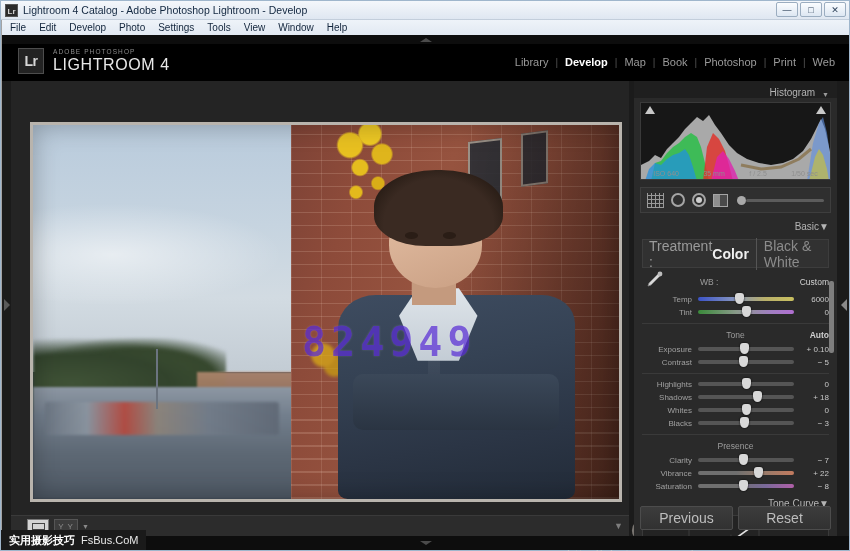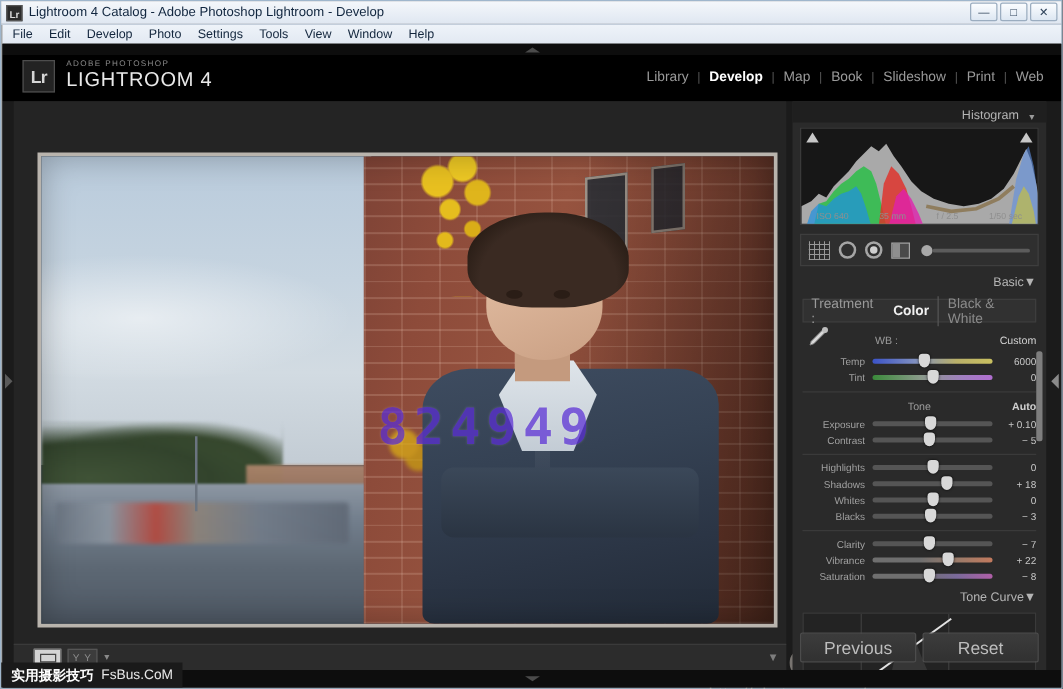--- a/index.html
+++ b/index.html
@@ -184,22 +184,22 @@
   .t-dot em{display:block;width:6px;height:6px;background:#cfcfcf;border-radius:50%;}
   .t-rect{width:15px;height:13px;border:1px solid #a5a5a5;box-sizing:border-box;
           background:linear-gradient(90deg,#8e8e8e 48%,#4a4a4a 48%);}
   .t-brush{display:flex;align-items:center;margin-left:2px;}
   .t-brush .bh{width:9px;height:9px;border-radius:50%;background:#a9a9a9;}
   .t-brush .bl{width:78px;height:3px;background:#5c5c5c;border-radius:2px;}
 
   .sub-hdr{margin:8px 6px 0 6px;height:15px;display:flex;align-items:flex-start;justify-content:flex-end;
            color:#b4b4b4;font-size:10px;padding-right:2px;}
 
-  .treat-row{margin:3px 8px 0 8px;height:19px;background:#313131;border:1px solid #3d3d3d;
-             display:flex;align-items:center;box-sizing:border-box;padding:0 6px;font-size:11px;gap:12px;}
+  .treat-row{margin:3px 8px 0 8px;height:29px;background:#313131;border:1px solid #3d3d3d;
+             display:flex;align-items:center;box-sizing:border-box;padding:0 6px;font-size:14px;}
   .treat-lbl{color:#9a9a9a;}
   .treat-opts{margin-left:auto;display:flex;align-items:center;}
   .treat-opts b{color:#f0f0f0;font-weight:bold;}
   .treat-opts s{text-decoration:none;color:#8b8b8b;margin-left:7px;padding-left:7px;
                 border-left:1px solid #555;}
 
   .wbrow{margin:4px 8px 0 8px;height:20px;display:flex;align-items:center;font-size:8.5px;
          color:#9d9d9d;position:relative;}
   .eyedrop{position:absolute;left:0;top:-2px;width:22px;height:20px;}
   .wb-l{margin-left:58px;} .wb-v{margin-left:auto;color:#d2d2d2;}
@@ -286,21 +286,21 @@
       </div>
       <div class="modules">
         <div class="mod">Library</div>
         <div class="mod-sep">|</div>
         <div class="mod active">Develop</div>
         <div class="mod-sep">|</div>
         <div class="mod">Map</div>
         <div class="mod-sep">|</div>
         <div class="mod">Book</div>
         <div class="mod-sep">|</div>
-        <div class="mod">Slideshow</div>
+        <div class="mod">Photoshop</div>
         <div class="mod-sep">|</div>
         <div class="mod">Print</div>
         <div class="mod-sep">|</div>
         <div class="mod">Web</div>
       </div>
     </div>
 
     <div class="content">
 
       <div class="left-arrow"></div>
@@ -481,20 +481,23 @@
         <div class="slider-row">
           <span class="sl-lbl">Blacks</span>
           <span class="sl-track">
             <span class="sl-knob" style="left:48%"></span>
           </span>
           <span class="sl-val">− 3</span>
         </div>
 
         <div class="sec-divider"></div>
 
+        <div class="sec-title">
+          <span>Presence</span>
+        </div>
 
         <div class="slider-row">
           <span class="sl-lbl">Clarity</span>
           <span class="sl-track">
             <span class="sl-knob" style="left:47%"></span>
           </span>
           <span class="sl-val">− 7</span>
         </div>
         <div class="slider-row">
           <span class="sl-lbl">Vibrance</span>

